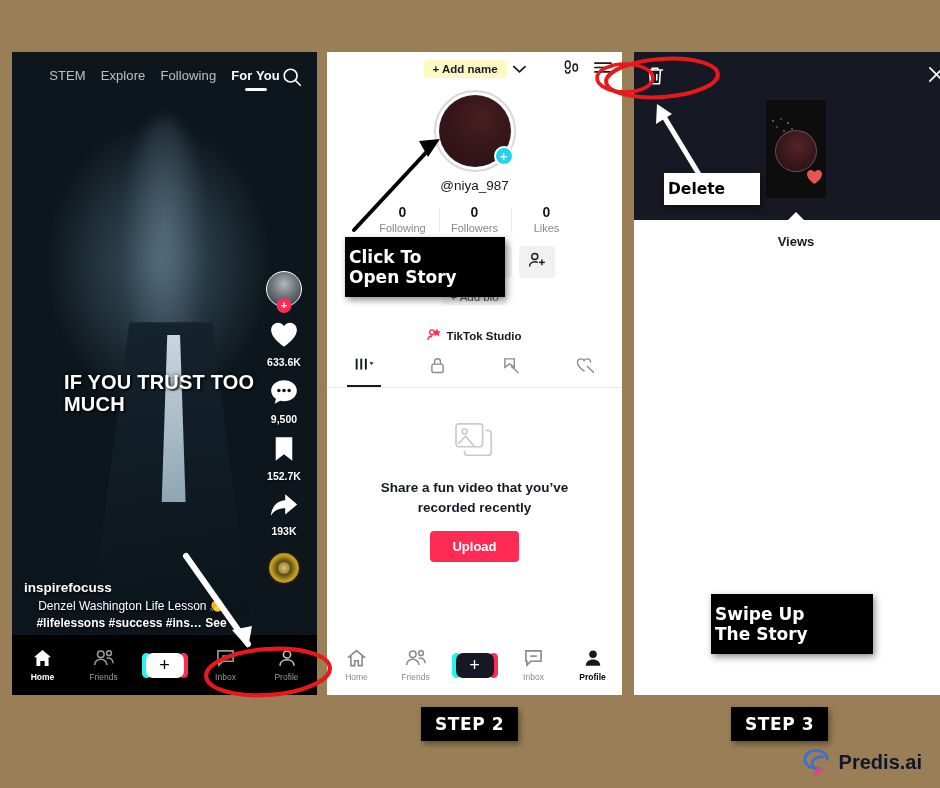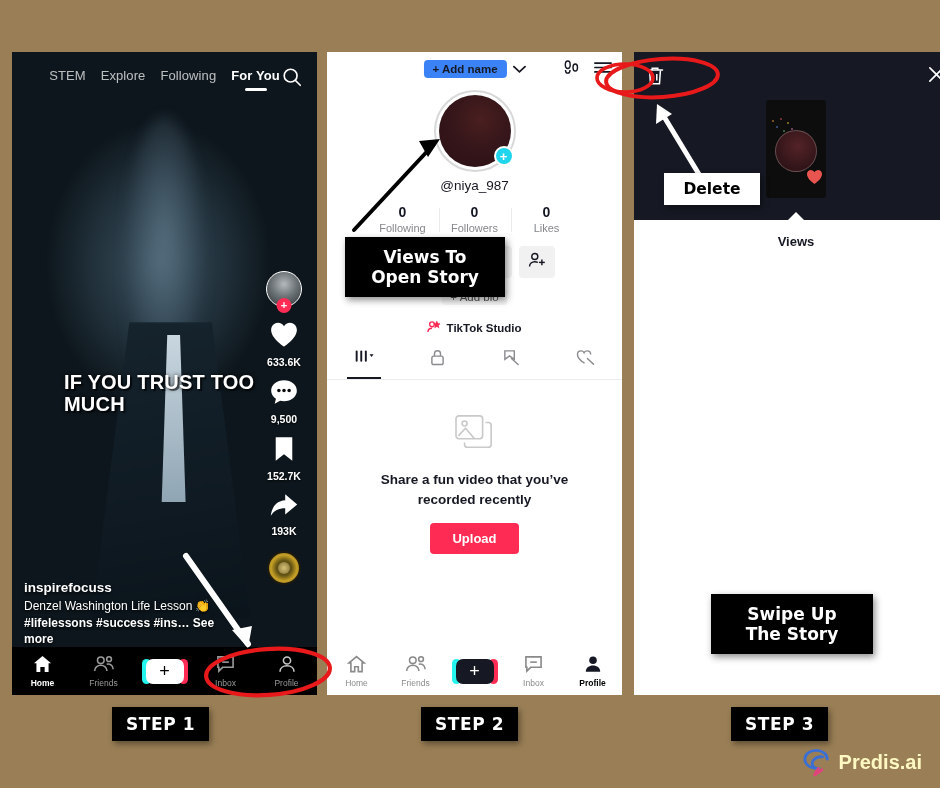--- a/index.html
+++ b/index.html
@@ -89,31 +89,31 @@
     background:radial-gradient(circle, #2a2410 0%, #6b5a14 38%, #c9a227 62%, #3a3010 100%);
     border:2px solid #1c1a10; position:relative;
   }
   .disc::after{ content:""; position:absolute; inset:9px; border-radius:50%;
     background:radial-gradient(circle,#d8c27a,#7a6a2a); }
 
   
   .feed-meta{ position:absolute; left:0; bottom:48px; width:100%; padding:0 12px; z-index:6; }
   .feed-user{ color:#fff; font-size:13.5px; font-weight:bold; text-shadow:0 1px 3px rgba(0,0,0,.9); }
   .feed-desc{ color:#fff; font-size:12px; line-height:1.35; margin-top:3px;
-              text-shadow:0 1px 3px rgba(0,0,0,.9); max-width:215px; }
+              text-shadow:0 1px 3px rgba(0,0,0,.9); max-width:215px;text-align:center; }
   .feed-desc .tags{ font-weight:bold; }
   .feed-progress{
     position:absolute; left:10px; right:10px; bottom:44px; height:2px;
     background:rgba(255,255,255,.25); z-index:6;
   }
   .feed-progress i{ display:block; width:9%; height:100%; background:#fff; }
 
   
   .tabbar{
-    position:absolute; left:0; bottom:0; width:100%; height:48px;
+    position:absolute; left:0; bottom:0; width:100%; height:60px;
     display:flex; align-items:center; justify-content:space-around;
     z-index:7;
   }
   .tabbar.dark{ background:#000; }
   .tabbar.light{ background:#fff; }
   .tab{ text-align:center; width:20%; }
   .tab .tlabel{ font-size:8.5px; margin-top:1px; display:block; }
   .tabbar.dark .tab .tlabel{ color:#9a9a9a; }
   .tabbar.dark .tab.active .tlabel{ color:#fff; font-weight:bold; }
   .tabbar.light .tab .tlabel{ color:#8a8a8a; }
@@ -132,21 +132,21 @@
   .tabbar.light .addbtn{ background:#161823; }
   .tabbar.light .addbtn .pl{ color:#fff; }
 
   
   .p2-head{ position:relative; height:34px; }
   .p2-addname{
     position:absolute; left:50%; transform:translateX(-50%); top:8px;
     display:flex; align-items:center; gap:6px;
   }
   .chip{
-    background:#3b82f6; color:#161823; font-size:11.5px; font-weight:bold;
+    background:#fef9c3; color:#161823; font-size:11.5px; font-weight:bold;
     padding:3px 9px; border-radius:4px;
   }
   .p2-icons{ position:absolute; right:10px; top:8px; display:flex; gap:14px; align-items:center; }
   .p2-avatar-wrap{ text-align:center; margin-top:4px; position:relative; }
   .p2-ring{
     width:82px; height:82px; border-radius:50%; margin:0 auto;
     border:2.5px solid #d8d8d8; padding:3px; position:relative;
   }
   .p2-av{
     width:100%; height:100%; border-radius:50%;
@@ -166,21 +166,21 @@
   .p2-stat .num{ font-size:14px; font-weight:bold; color:#161823; display:block; }
   .p2-stat .lab{ font-size:11px; color:#86878b; display:block; margin-top:2px; }
   .p2-actions{ display:flex; justify-content:center; gap:7px; margin-top:12px; }
   .btn-grey{
     background:#f1f1f2; border-radius:4px; font-size:12.5px; font-weight:bold;
     color:#161823; padding:7px 26px;
   }
   .btn-sq{ background:#f1f1f2; border-radius:4px; padding:6px 9px; }
   .p2-addbio{ text-align:center; margin-top:9px; }
   .p2-addbio span{ font-size:11.5px; color:#555; background:#f5f5f5; padding:2px 8px; border-radius:3px;}
-  .p2-studio{ text-align:center; margin-top:16px; font-size:11.5px; color:#161823; font-weight:bold; }
+  .p2-studio{ text-align:center; margin-top:24px; font-size:11.5px; color:#161823; font-weight:bold; }
   .p2-tabs{
     display:flex; margin-top:12px; border-bottom:1px solid #ececec; height:34px;
   }
   .p2-tab{ flex:1; text-align:center; position:relative; padding-top:3px; }
   .p2-tab.active::after{
     content:""; position:absolute; left:50%; transform:translateX(-50%); bottom:0;
     width:34px; height:2px; background:#161823;
   }
   .p2-empty{ text-align:center; padding-top:34px; }
   .p2-empty-txt{ font-size:13.5px; color:#161823; line-height:1.45; margin-top:14px; font-weight:bold;}
@@ -222,21 +222,21 @@
     position:absolute; left:50%; transform:translateX(-50%); bottom:-1px;
     width:0;height:0; border-left:9px solid transparent; border-right:9px solid transparent;
     border-bottom:9px solid #fff;
   }
   .p3-views{ text-align:center; font-size:13px; font-weight:bold; color:#161823; margin-top:14px; }
   .p3-noview{ text-align:center; font-size:11.5px; color:#737373; margin-top:154px; }
 
   
   .callout{
     position:absolute; z-index:40; font-family:"DejaVu Sans", sans-serif;
-    font-weight:bold; text-align:center; line-height:1.18;
+    font-weight:bold; text-align:left; line-height:1.18;
     box-shadow: 2px 3px 7px rgba(0,0,0,.45);
   }
   .callout.black{ background:#000; color:#fff; }
   .callout.white{ background:#fff; color:#000; }
 
   #c-tap   { left:113px; top:484px; width:146px; padding:8px 4px; font-size:15.5px; }
   #c-story { left:345px; top:237px; width:160px; padding:10px 4px; font-size:17px; }
   #c-delete{ left:664px; top:173px; width:96px;  padding:7px 4px; font-size:15.5px; }
   #c-swipe { left:711px; top:594px; width:162px; padding:10px 4px; font-size:17px; }
 
@@ -247,21 +247,21 @@
     box-shadow: 2px 3px 6px rgba(0,0,0,.4);
   }
   #step1{ left:112px; top:707px; }
   #step2{ left:421px; top:707px; }
   #step3{ left:731px; top:707px; }
 
   .overlay-svg{ position:absolute; inset:0; width:940px; height:788px; z-index:35; pointer-events:none; }
 
   
   .brand{ position:absolute; right:18px; bottom:12px; display:flex; align-items:center; gap:7px; z-index:40; }
-  .brand-text{ color:#fef9c3; font-size:20px; font-weight:bold; }
+  .brand-text{ color:#0f172a; font-size:20px; font-weight:bold; }
 </style>
 </head>
 <body>
 
 <div id="stage">
 
   <div class="phone" id="phone1">
     <div class="feed-bg"></div>
     <div class="feed-suit"></div>
     <div class="feed-shirt"></div>
@@ -553,32 +553,31 @@
 
     <ellipse cx="625" cy="78" rx="28" ry="14" fill="none" stroke="#e8191a" stroke-width="3.6"></ellipse>
 
     <ellipse cx="662" cy="78" rx="56" ry="19" fill="none" stroke="#e8191a" stroke-width="4" transform="rotate(-4 662 78)"></ellipse>
 
     <path d="M700 176 L660 110" stroke="#ffffff" stroke-width="5" stroke-linecap="round" fill="none"></path>
     <path d="M657 104 L656 124 L672 114 Z" fill="#ffffff"></path>
   </svg>
 
   <div class="callout black" id="c-story">
-    <span>Views To</span><br>
+    <span>Click To</span><br>
     <span>Open Story</span>
   </div>
   <div class="callout white" id="c-delete">
     <span>Delete</span>
   </div>
   <div class="callout black" id="c-swipe">
     <span>Swipe Up</span><br>
     <span>The Story</span>
   </div>
 
-  <div class="step" id="step1">STEP 1</div>
   <div class="step" id="step2">STEP 2</div>
   <div class="step" id="step3">STEP 3</div>
 
   <div class="brand">
     <svg width="30" height="28" viewBox="0 0 32 30" fill="none">
       <path d="M27 12c0-5.5-5.4-9.5-12-9.5S3 6.5 3 12c0 3.3 2 6.2 5 8 1.5.9 3.3 1.4 5.2 1.5" stroke="#3b6fd4" stroke-width="3" stroke-linecap="round"></path>
       <path d="M22 9.5c-3.5-.4-7.6.8-9.8 3.6-1.6 2-1.7 4.6-.3 6.6 1.3 1.9 3.7 2.8 6.2 2.4" stroke="#3b6fd4" stroke-width="3" stroke-linecap="round"></path>
       <path d="M17.5 22c-1.6 1.9-3.3 4.2-3.8 6.6 2.6-1.6 5.5-3.1 7.6-5.3" stroke="#e0447c" stroke-width="3" stroke-linecap="round"></path>
     </svg>
     <span class="brand-text">Predis.ai</span>

